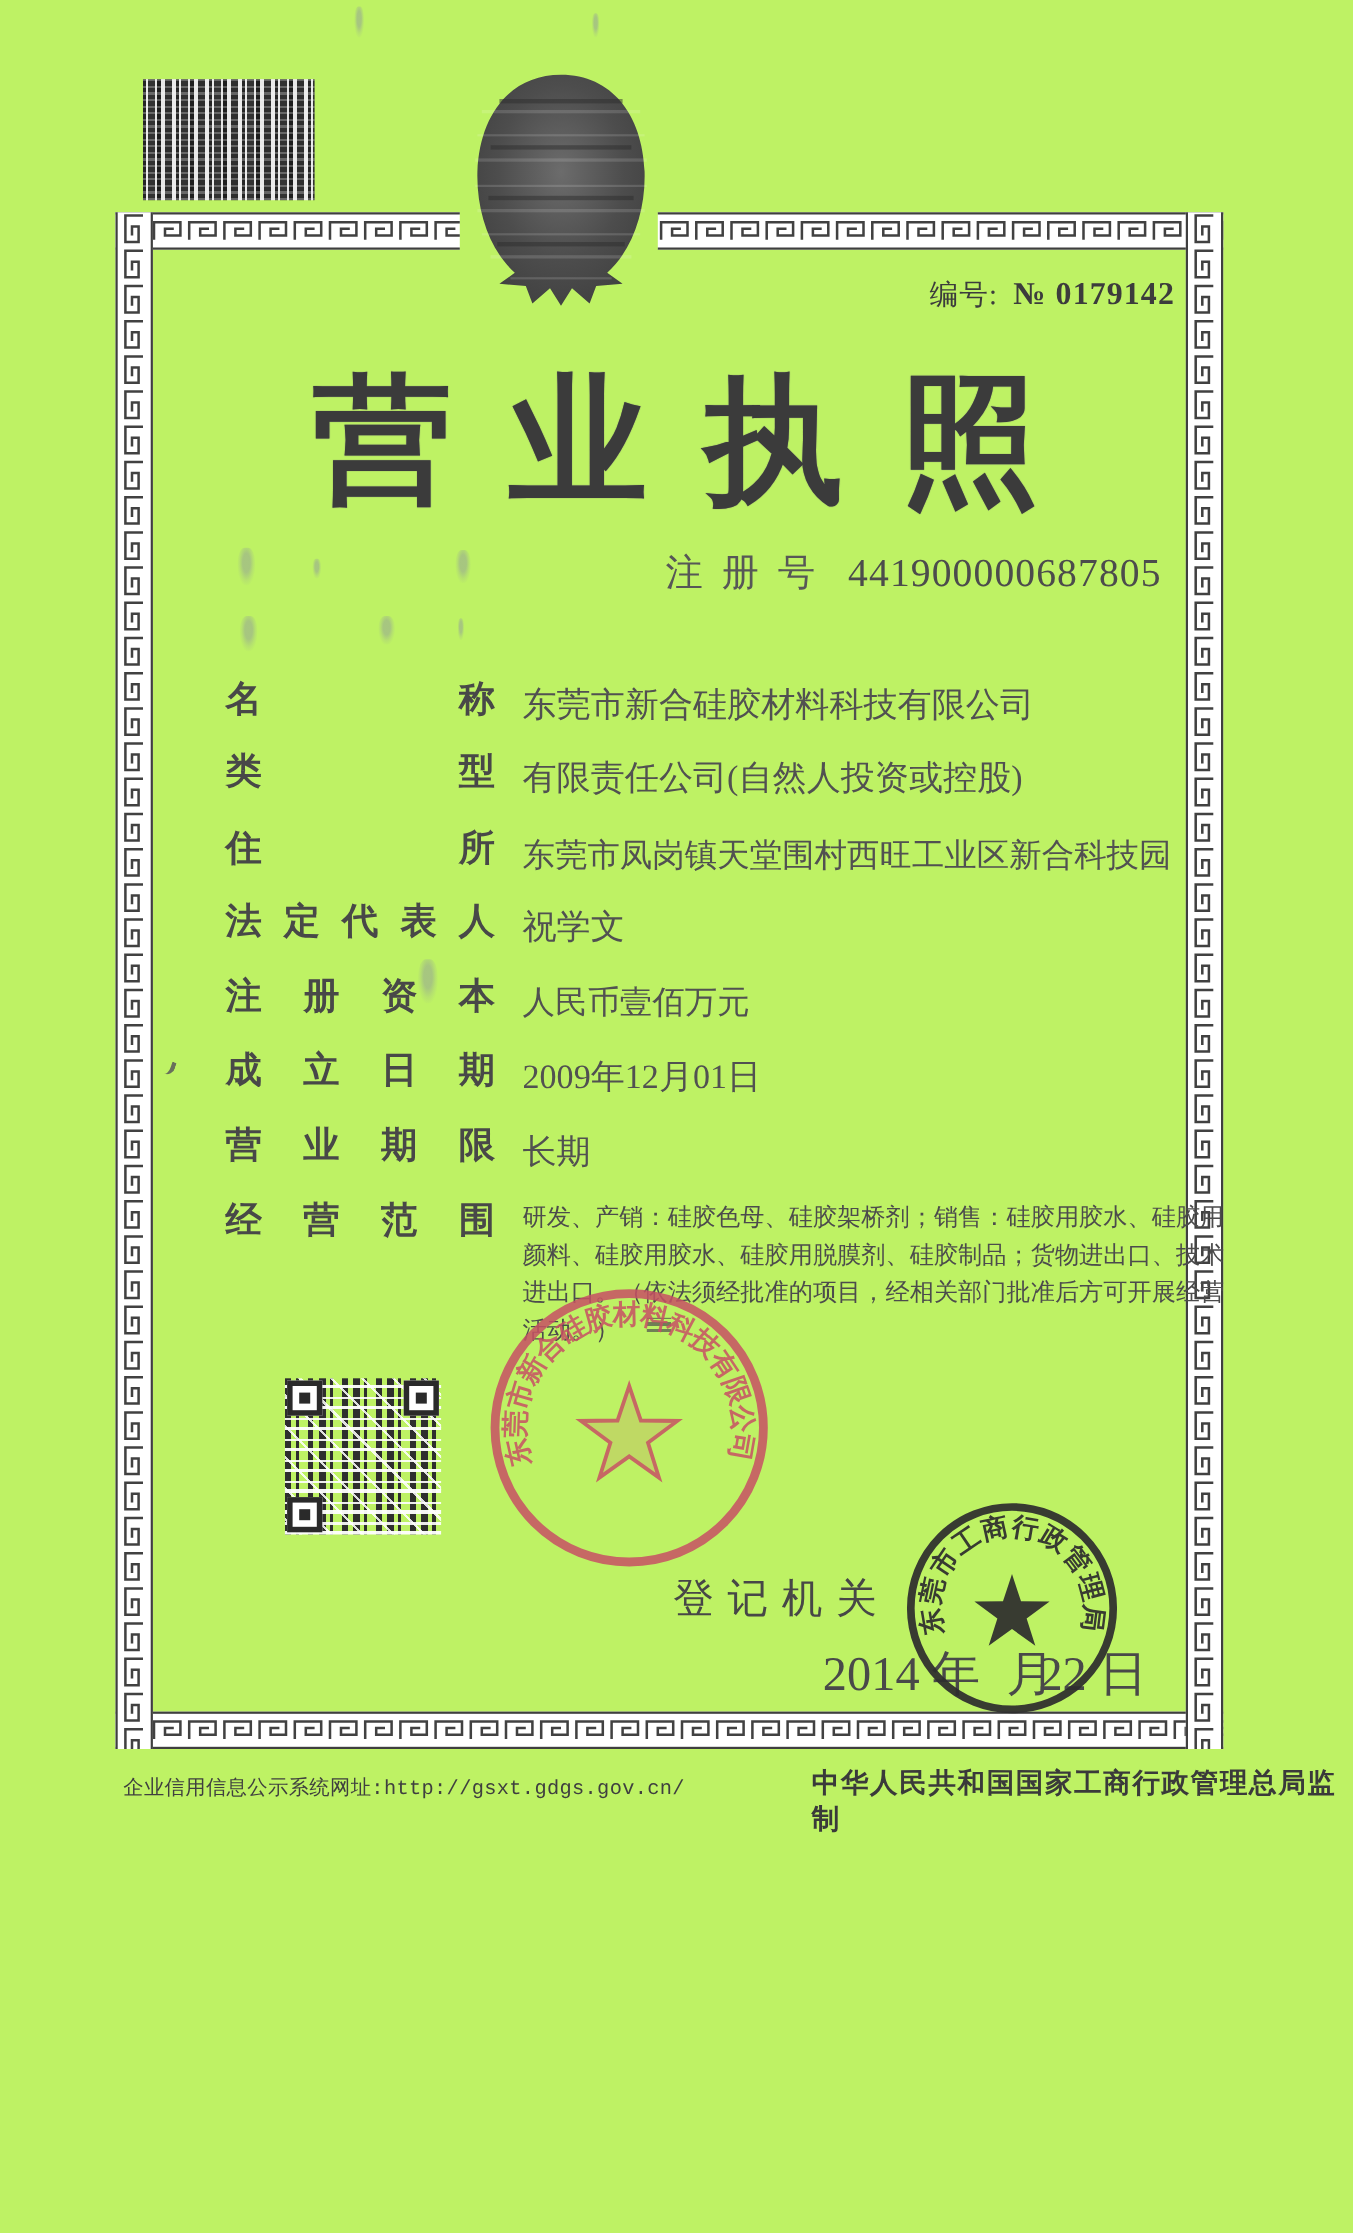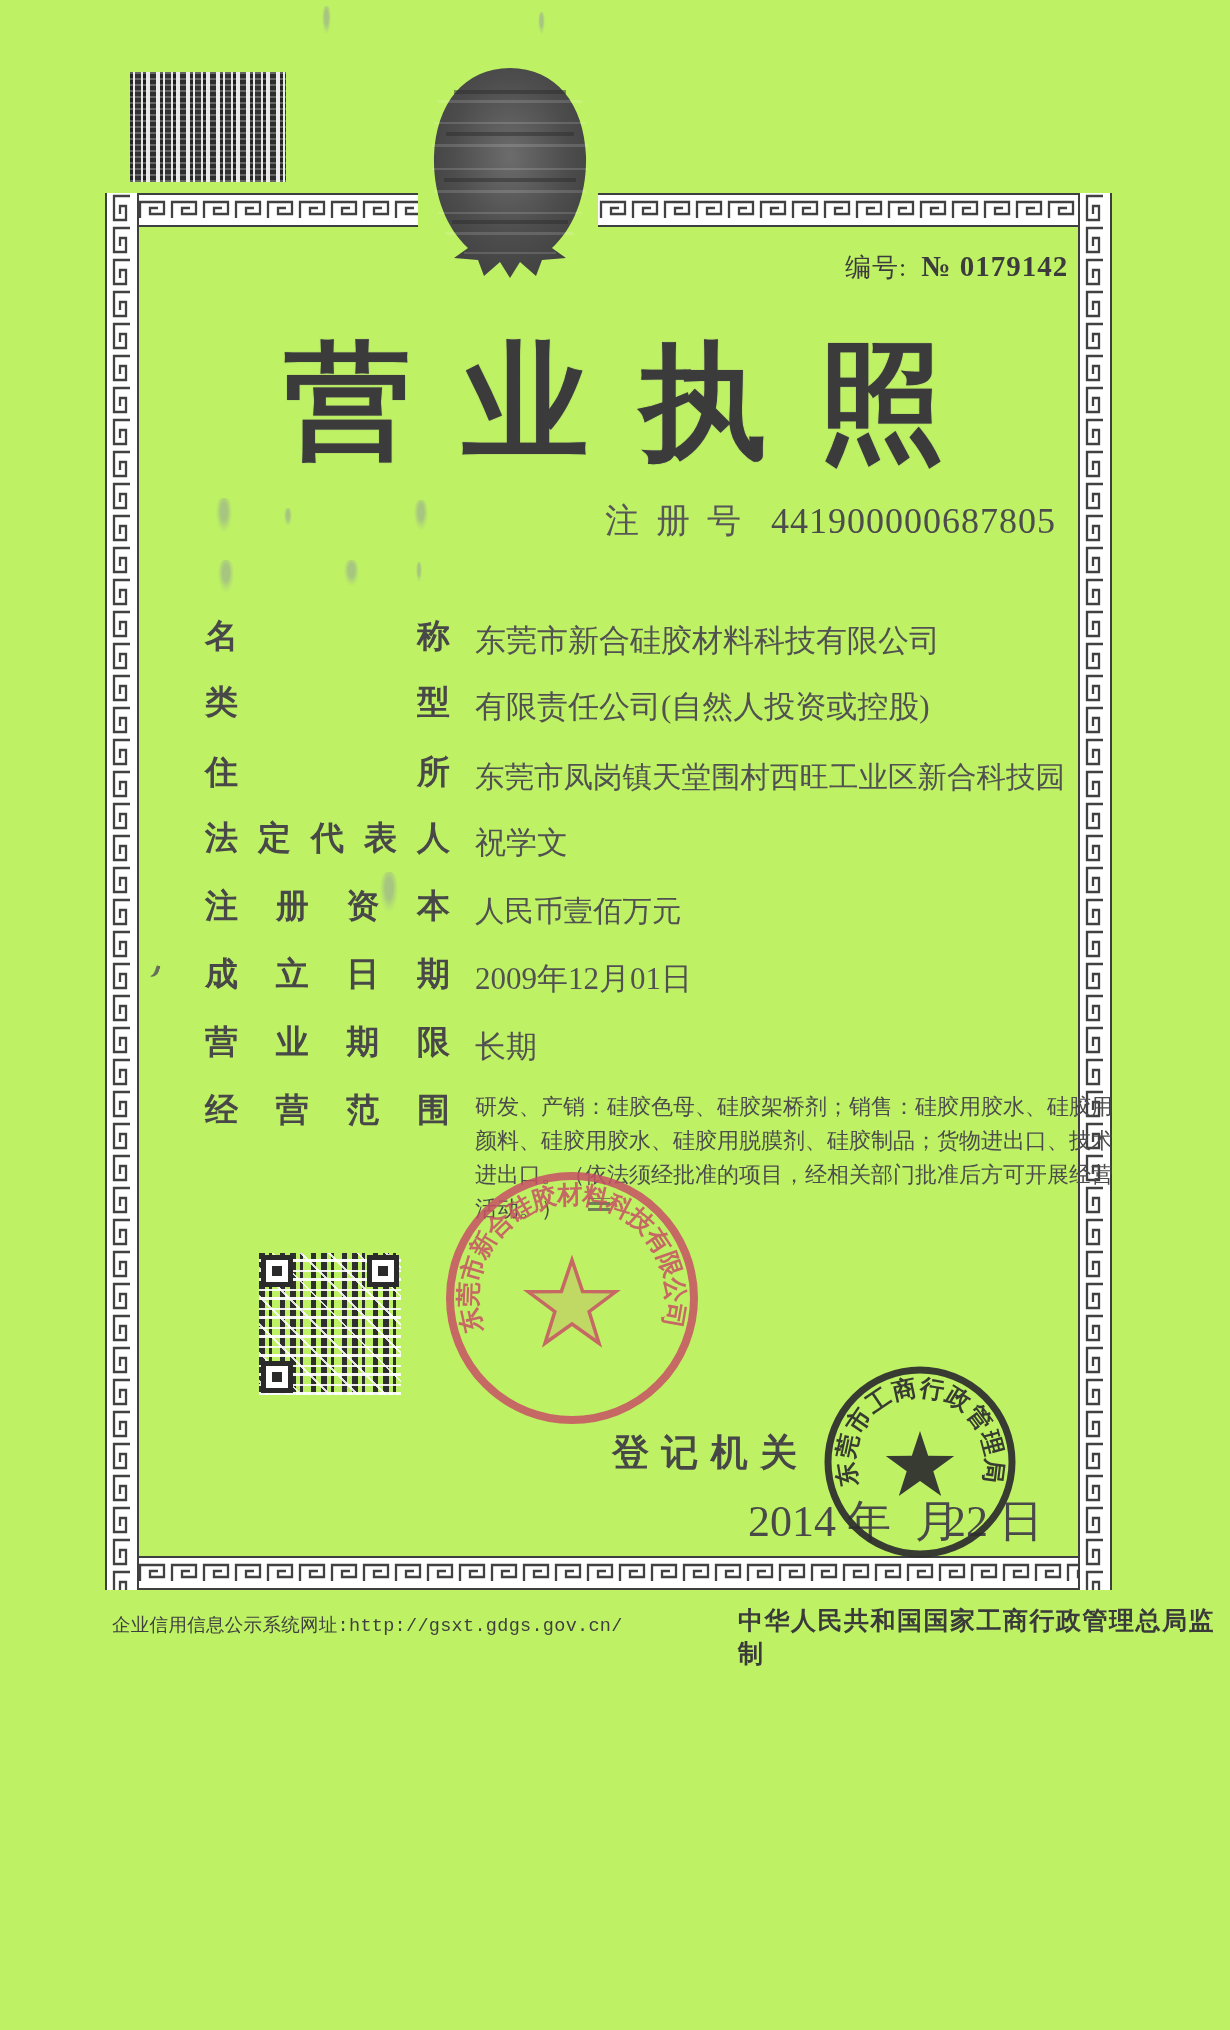--- a/index.html
+++ b/index.html
@@ -51,21 +51,21 @@
       repeating-linear-gradient(90deg,#2e2e2e 0 6px,transparent 6px 10px,#2e2e2e 10px 13px,transparent 13px 21px,#2e2e2e 21px 26px,transparent 26px 31px);}
   .qr i{position:absolute;width:32px;height:32px;border:5px solid #2a2a2a;background:#fff;box-sizing:border-box;}
   .qr i::after{content:"";position:absolute;left:6px;top:6px;width:10px;height:10px;background:#2a2a2a;}
   .qr .tl{left:2px;top:2px}.qr .tr{right:2px;top:2px}.qr .bl{left:2px;bottom:2px}
 
   
   .seal-red{position:absolute;left:440px;top:1166px;opacity:.85;}
   .seal-black{position:absolute;left:818px;top:1360px;opacity:.93;}
 
   .registrar{position:absolute;left:612px;top:1428px;width:185px;font-size:37px;
-    font-weight:700;color:#474747;text-align:justify;text-align-last:justify;}
+    font-weight:400;color:#474747;text-align:justify;text-align-last:justify;}
   .dateline span{position:absolute;top:1492px;font-size:44px;color:#494949;white-space:nowrap;}
   .d-year{left:748px}.d-month{left:915px}.d-day{left:944px}
 
   
   .foot-l{position:absolute;left:112px;top:1612px;font-family:"Liberation Mono",monospace;
     font-size:18.5px;color:#3f3f3f;letter-spacing:.3px;}
   .foot-r{position:absolute;left:738px;top:1604px;font-size:25px;font-weight:700;
     color:#3a3a3a;letter-spacing:1.5px;}
 
   

